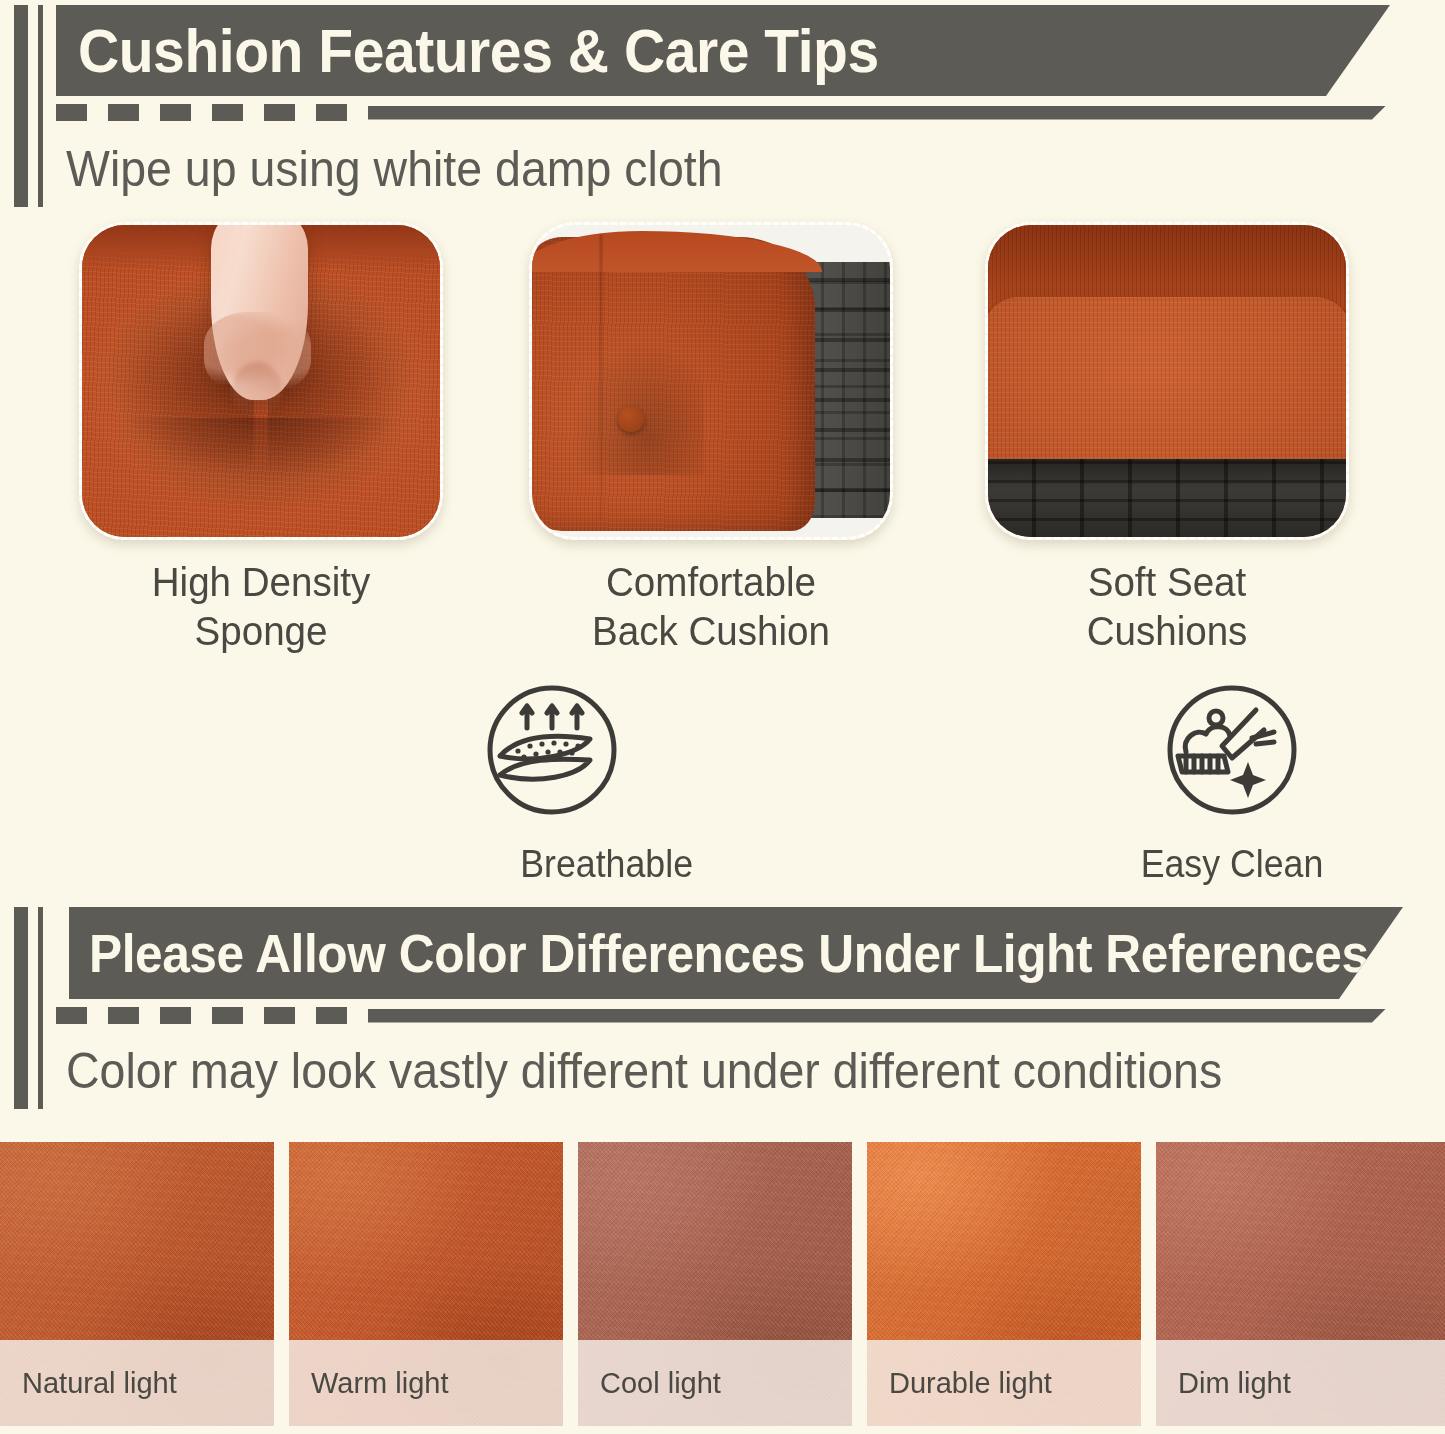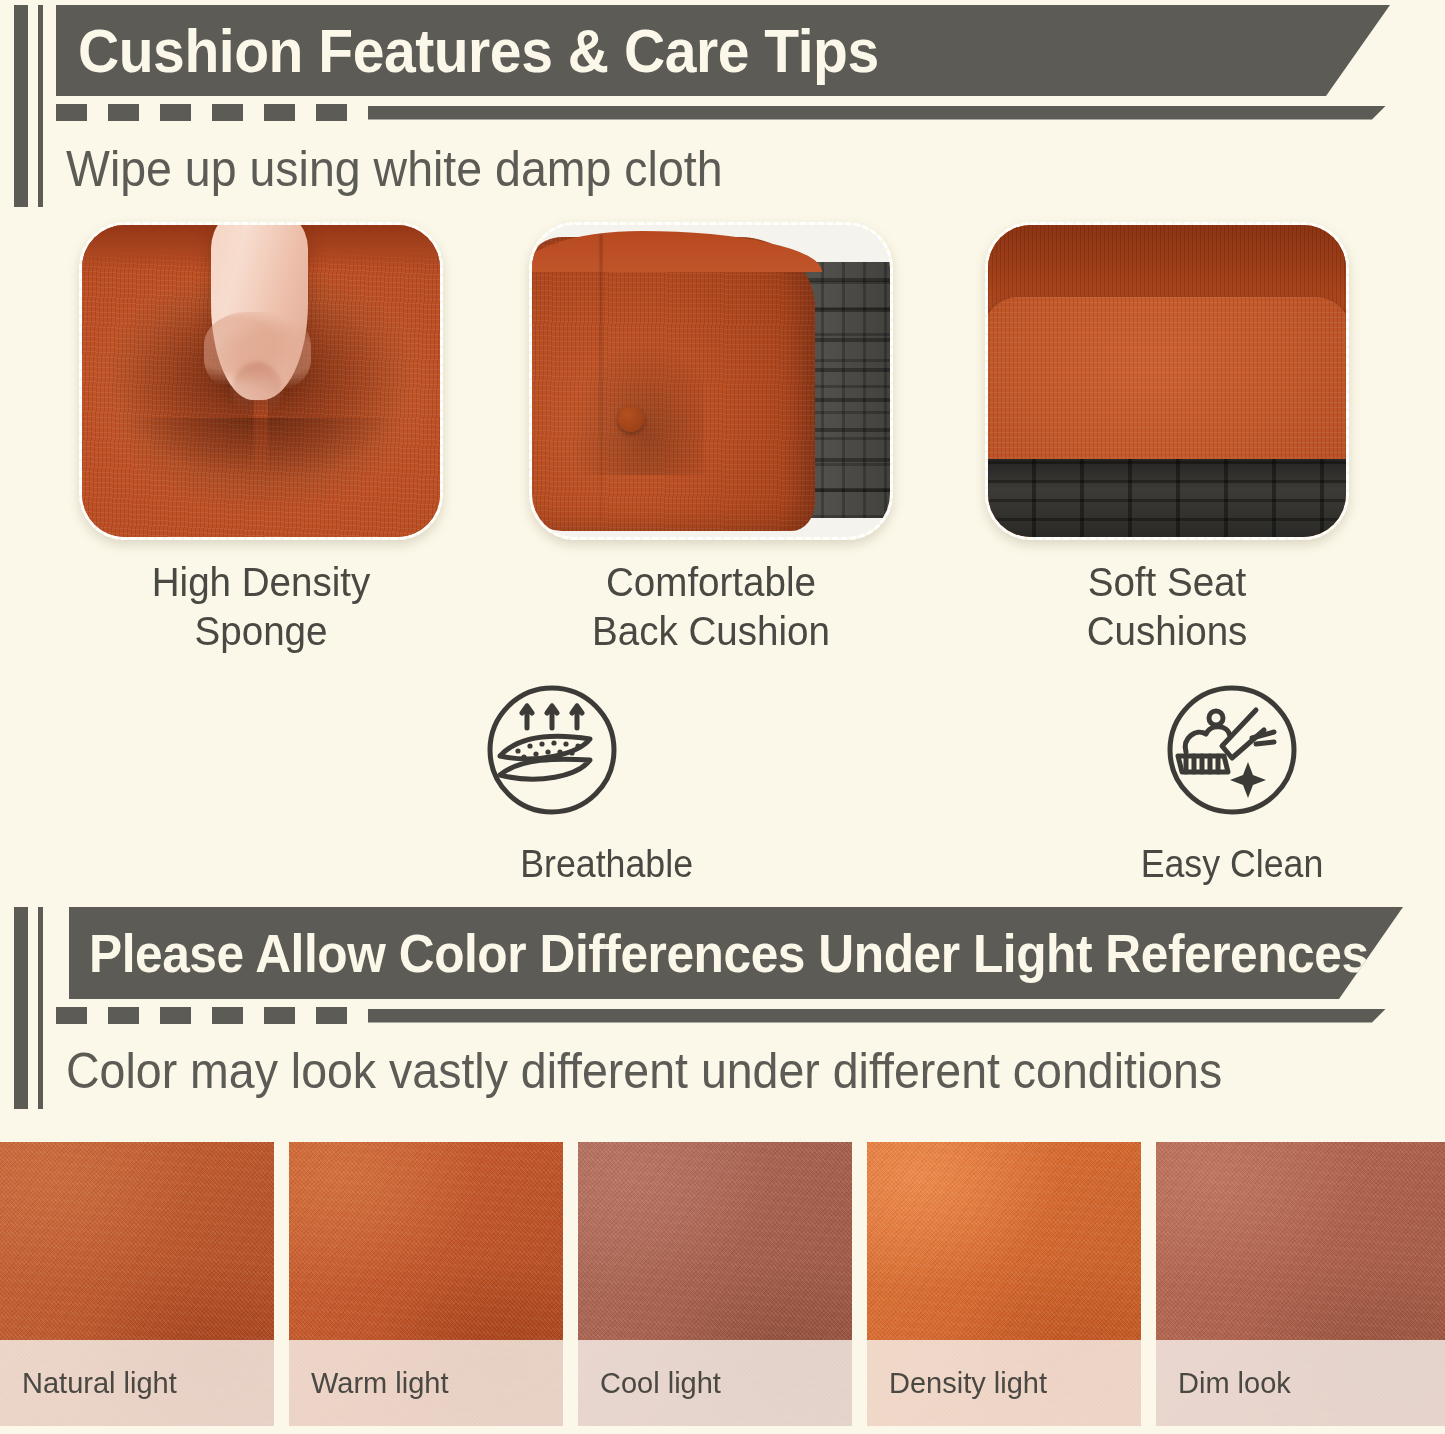--- a/index.html
+++ b/index.html
@@ -436,27 +436,27 @@
         <span class="swatch-label">Cool light</span>
       </div>
     </div>
 
     <div class="swatch" style="left:867px;">
       <div class="swatch-fabric" style="background:
              radial-gradient(ellipse 90% 70% at 18% 12%, #ef8a4c 0%, transparent 58%),
              radial-gradient(ellipse 80% 60% at 78% 78%, #c25522 0%, transparent 62%),
              linear-gradient(128deg,#e07739 0%,#d76a30 42%,#c55b26 100%);"></div>
       <div class="swatch-band">
-        <span class="swatch-label">Density light</span>
+        <span class="swatch-label">Durable light</span>
       </div>
     </div>
 
     <div class="swatch" style="left:1156px;width:289px;">
       <div class="swatch-fabric" style="background:
              radial-gradient(ellipse 90% 70% at 18% 12%, #c07660 0%, transparent 58%),
              radial-gradient(ellipse 80% 60% at 78% 78%, #9a5440 0%, transparent 62%),
              linear-gradient(128deg,#b96c56 0%,#b0634e 42%,#a1573f 100%);"></div>
       <div class="swatch-band">
-        <span class="swatch-label">Dim look</span>
+        <span class="swatch-label">Dim light</span>
       </div>
     </div>
   </div>
 </div>
 
 </body></html>

